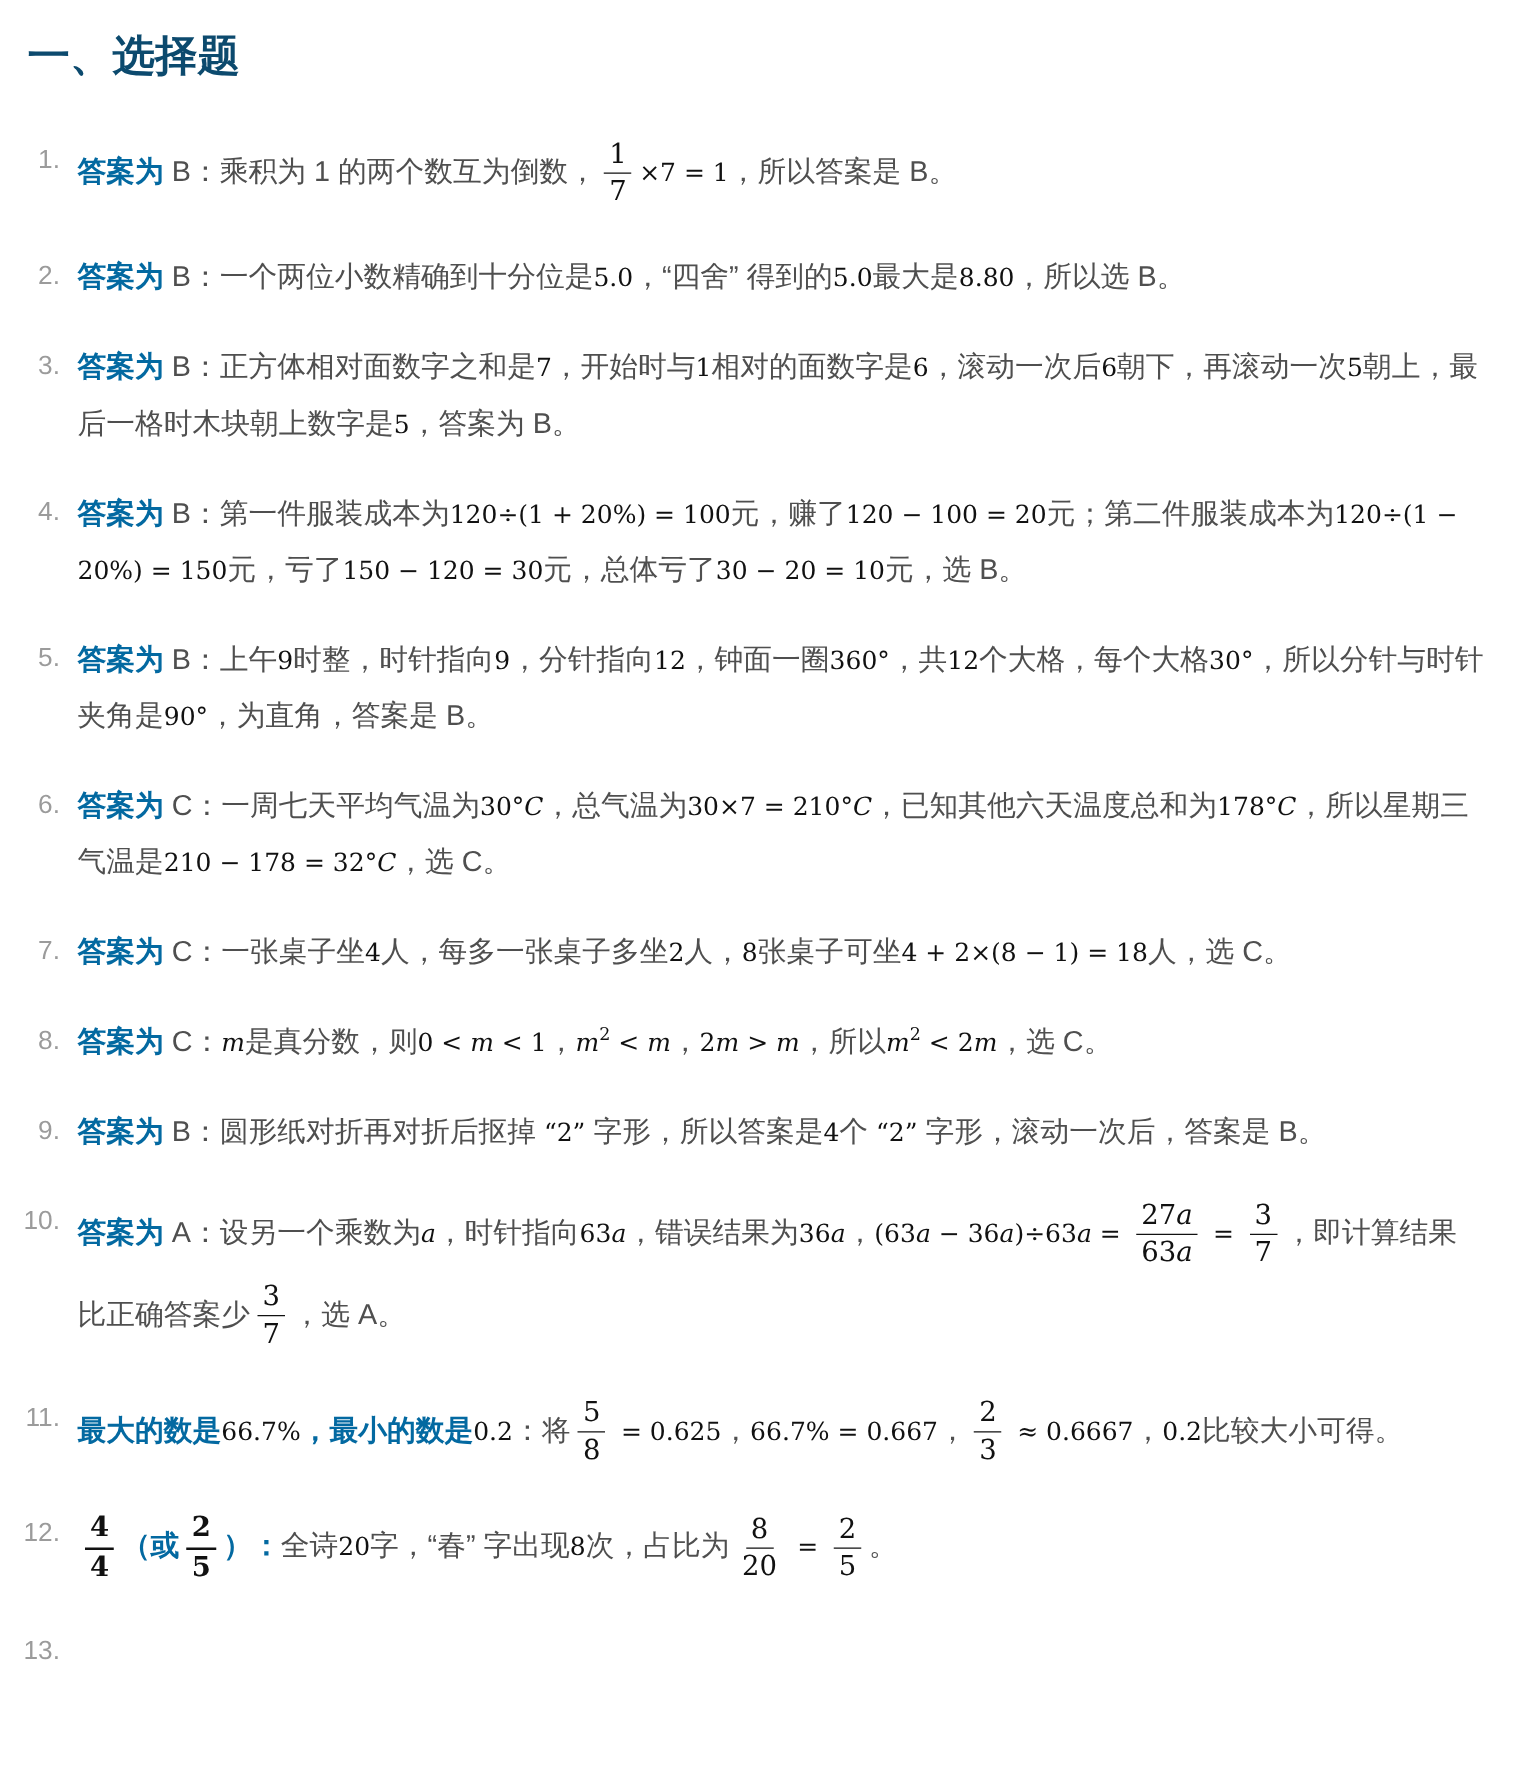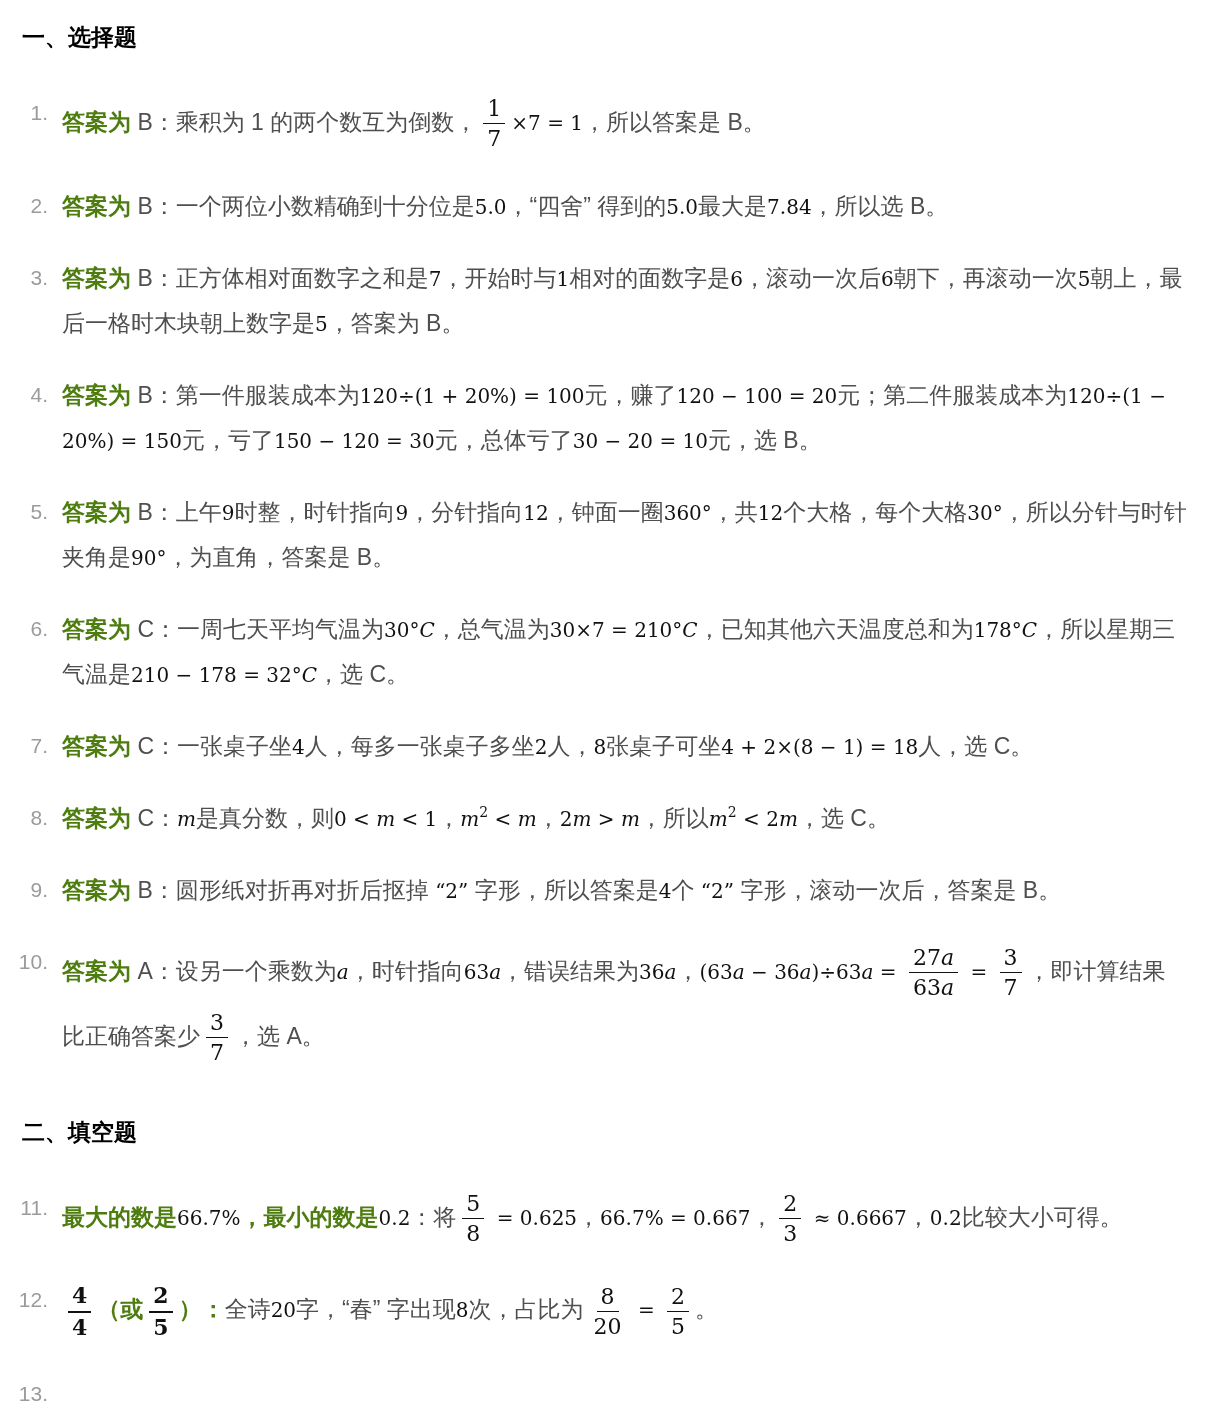--- a/index.html
+++ b/index.html
@@ -5,23 +5,23 @@
   * { box-sizing: border-box; }
   html, body { margin: 0; padding: 0; background: #ffffff; }
   body { width: 1224px; font-family: "Liberation Sans", "DejaVu Sans", sans-serif; }
   .page {
     width: 1224px;
     min-height: 1418px;
     background: #ffffff;
     padding: 14px 36px 26px 8px;
   }
   .sec-title {
-    font-size: 23px;
+    font-size: 34px;
     font-weight: bold;
-    color: #000000;
+    color: #0c4a6e;
     margin: 8px 0 38px 14px;
     font-family: "Liberation Sans", "DejaVu Sans", sans-serif;
   }
   .sec-title.second { margin-top: 46px; }
   ol.items { list-style: none; margin: 0; padding: 0; }
   li.item { display: flex; align-items: flex-start; margin-bottom: 27px; }
   .num {
     flex: 0 0 40px;
     text-align: right;
     margin-right: 14px;
@@ -29,21 +29,21 @@
     font-size: 21px;
     line-height: 44px;
   }
   .content {
     flex: 1;
     font-size: 23px;
     color: #4f4f4f;
     line-height: 44px;
   }
   .cn { color: #4f4f4f; }
-  .cn.bold { font-weight: bold; color: #4d7c0f; }
+  .cn.bold { font-weight: bold; color: #0369a1; }
   .math {
     font-family: "DejaVu Serif", "Liberation Serif", serif;
     color: #111111;
     font-size: 20px;
   }
   .math i { font-style: italic; }
   .math.bold { font-weight: normal; }
   sup.sup {
     font-family: "DejaVu Serif", "Liberation Serif", serif;
     color: #111111;
@@ -76,21 +76,21 @@
     <ol class="items">
         <li class="item">
           <span class="num">1.</span>
           <div class="content"><span class="cn bold">答案为</span><span class="cn"> B：</span><span class="cn">乘积为 1 的两个数互为倒数，</span><span class="frac">
               <span class="fn">1</span>
               <span class="fd">7</span>
             </span><span class="math">×7 = 1</span><span class="cn">，所以答案是 B。</span></div>
         </li>
         <li class="item">
           <span class="num">2.</span>
-          <div class="content"><span class="cn bold">答案为</span><span class="cn"> B：</span><span class="cn">一个两位小数精确到十分位是</span><span class="math">5.0</span><span class="cn">，“四舍” 得到的</span><span class="math">5.0</span><span class="cn">最大是</span><span class="math">7.84</span><span class="cn">，所以选 B。</span></div>
+          <div class="content"><span class="cn bold">答案为</span><span class="cn"> B：</span><span class="cn">一个两位小数精确到十分位是</span><span class="math">5.0</span><span class="cn">，“四舍” 得到的</span><span class="math">5.0</span><span class="cn">最大是</span><span class="math">8.80</span><span class="cn">，所以选 B。</span></div>
         </li>
         <li class="item">
           <span class="num">3.</span>
           <div class="content"><span class="cn bold">答案为</span><span class="cn"> B：</span><span class="cn">正方体相对面数字之和是</span><span class="math">7</span><span class="cn">，开始时与</span><span class="math">1</span><span class="cn">相对的面数字是</span><span class="math">6</span><span class="cn">，滚动一次后</span><span class="math">6</span><span class="cn">朝下，再滚动一次</span><span class="math">5</span><span class="cn">朝上，最后一格时木块朝上数字是</span><span class="math">5</span><span class="cn">，答案为 B。</span></div>
         </li>
         <li class="item">
           <span class="num">4.</span>
           <div class="content"><span class="cn bold">答案为</span><span class="cn"> B：</span><span class="cn">第一件服装成本为</span><span class="math">120÷(1 + 20%) = 100</span><span class="cn">元，赚了</span><span class="math">120 − 100 = 20</span><span class="cn">元；第二件服装成本为</span><span class="math">120÷(1 − 20%) = 150</span><span class="cn">元，亏了</span><span class="math">150 − 120 = 30</span><span class="cn">元，总体亏了</span><span class="math">30 − 20 = 10</span><span class="cn">元，选 B。</span></div>
         </li>
         <li class="item">
@@ -122,21 +122,20 @@
               <span class="fn">3</span>
               <span class="fd">7</span>
             </span><span class="cn">，即计算结果比正确答案少</span><span class="frac">
               <span class="fn">3</span>
               <span class="fd">7</span>
             </span><span class="cn">，选 A。</span></div>
         </li>
       </ol>
   </section>
   <section class="sec">
-    <h2 class="sec-title second">二、填空题</h2>
     <ol class="items">
         <li class="item">
           <span class="num">11.</span>
           <div class="content"><span class="cn bold">最大的数是</span><span class="math bold">66.7%</span><span class="cn bold">，最小的数是</span><span class="math bold">0.2</span><span class="cn">：</span><span class="cn">将</span><span class="frac">
               <span class="fn">5</span>
               <span class="fd">8</span>
             </span><span class="math"> = 0.625</span><span class="cn">，</span><span class="math">66.7% = 0.667</span><span class="cn">，</span><span class="frac">
               <span class="fn">2</span>
               <span class="fd">3</span>
             </span><span class="math"> ≈ 0.6667</span><span class="cn">，</span><span class="math">0.2</span><span class="cn">比较大小可得。</span></div>

